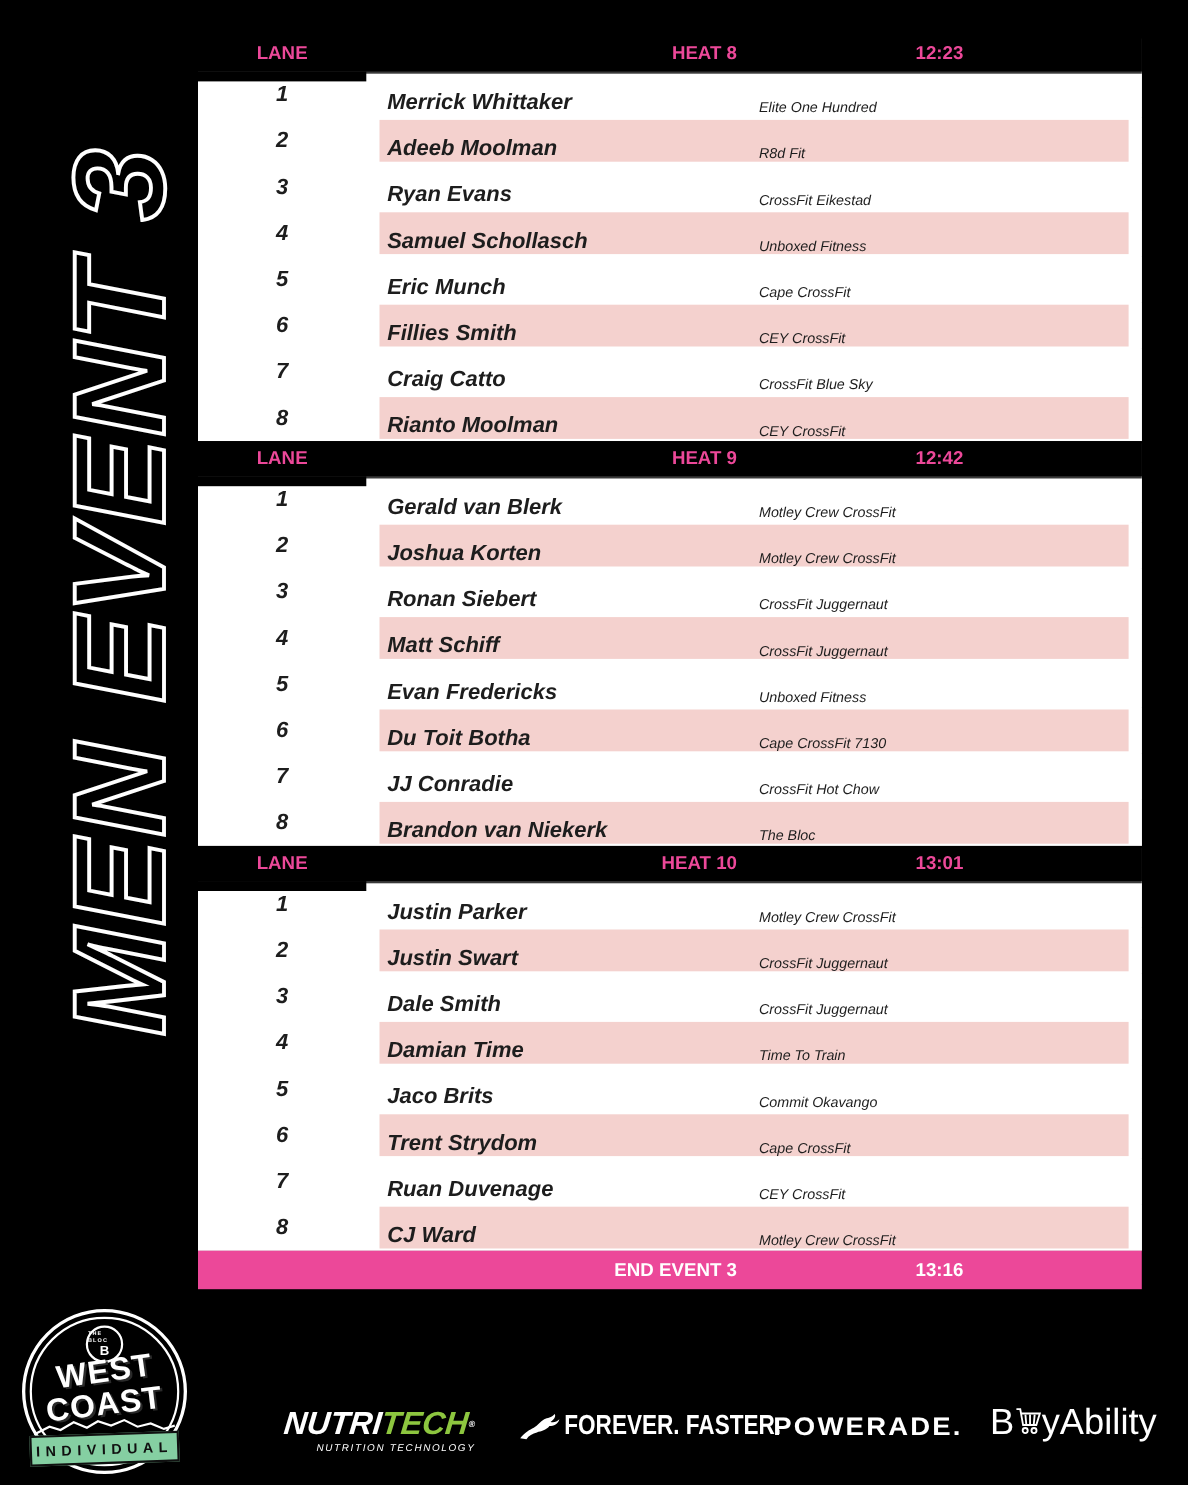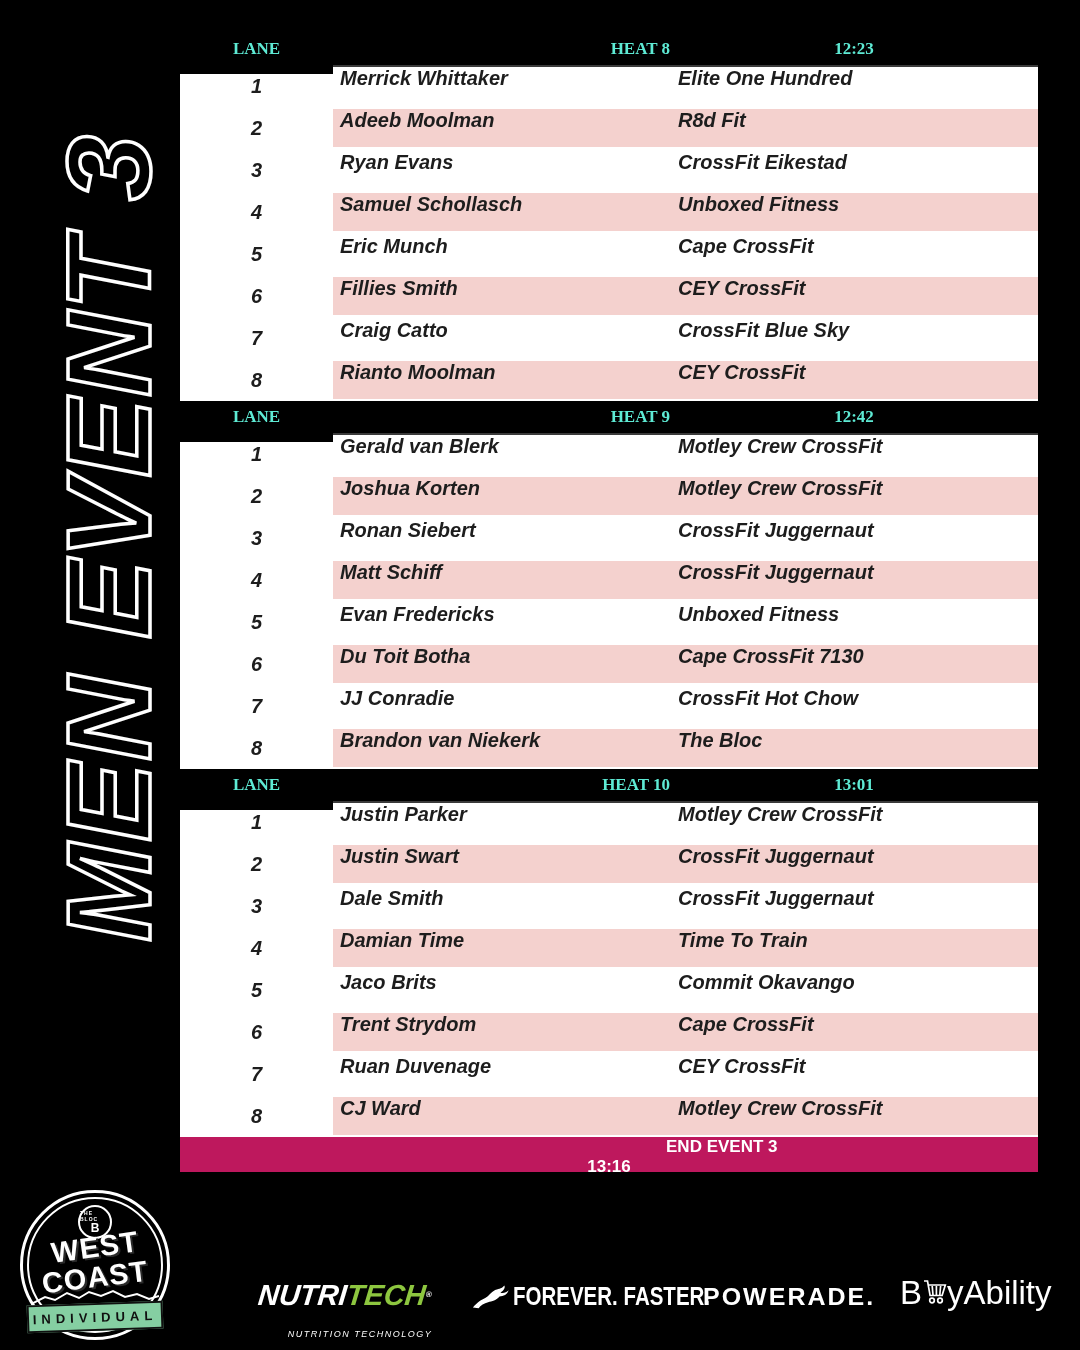--- a/index.html
+++ b/index.html
@@ -10,38 +10,38 @@
   .side-text{
     position:absolute;left:34px;top:942px;width:920px;height:160px;
     transform:rotate(-90deg);transform-origin:0 0;
     font-style:italic;font-weight:700;font-size:118px;line-height:150px;
     letter-spacing:2px;white-space:nowrap;
     color:transparent;-webkit-text-stroke:3.5px #ffffff;
   }
 
   
   .table{position:absolute;left:180px;top:33px;width:858px;background:transparent;}
-  .heat-header{position:relative;height:32px;background:#000;color:#5eead4;display:flex;
-               align-items:center;font-weight:700;font-size:17px;box-shadow:0 2px 0 #3a3a3a;font-family:Liberation Serif, serif;}
+  .heat-header{position:relative;height:32px;background:#000;color:#ec4899;display:flex;
+               align-items:center;font-weight:700;font-size:17px;box-shadow:0 2px 0 #3a3a3a;}
   .lane-col{width:153px;text-align:center;}
   .namehead-col{width:337px;text-align:right;}
   .teamhead-col{flex:1;text-align:center;}
   .lane-tab{position:absolute;left:0;top:32px;width:153px;height:9px;background:#000;z-index:2;}
   .rows{background:#fff;}
   .row{display:flex;height:42px;background:#fff;}
   .cell-lane{width:153px;display:flex;align-items:center;justify-content:center;
              font-weight:700;font-style:italic;font-size:20px;color:#1d1d1d;}
-  .band{flex:1;display:flex;align-items:flex-start;margin:2px 0;background:transparent;}
+  .band{flex:1;display:flex;align-items:flex-end;margin:2px 12px;background:transparent;}
   .row.pink .band{background:var(--pink,#f4d1ce);}
   .cell-name{width:337px;padding-left:7px;box-sizing:border-box;
              font-weight:700;font-style:italic;font-size:20px;color:#1d1d1d;white-space:nowrap;}
   .cell-team{flex:1;padding-left:8px;box-sizing:border-box;
-             font-weight:700;font-style:italic;font-size:20px;color:#1d1d1d;white-space:nowrap;}
-  .end-bar{height:35px;background:#be185d;color:#fff;display:flex;align-items:center;
-           font-weight:700;font-size:17px;flex-direction:column;}
+             font-weight:400;font-style:italic;font-size:13px;color:#1d1d1d;white-space:nowrap;}
+  .end-bar{height:35px;background:#ec4899;color:#fff;display:flex;align-items:center;
+           font-weight:700;font-size:17px;}
 
   
   .badge{position:absolute;left:20px;top:1190px;width:144px;height:144px;border:3px solid #fff;
          border-radius:50%;background:#000;}
   .badge-inner{position:absolute;inset:4px;border:2px solid #fff;border-radius:50%;}
   .badge-emblem{position:absolute;left:50%;top:12px;transform:translateX(-50%);width:30px;height:30px;
                 border:2px solid #fff;border-radius:50%;display:flex;flex-direction:column;
                 align-items:center;justify-content:center;color:#fff;}
   .emblem-arc{font-size:5px;letter-spacing:1px;font-weight:700;line-height:6px;}
   .emblem-mono{font-size:12px;font-weight:700;line-height:12px;}
@@ -56,21 +56,21 @@
                 background:var(--mint,#85cfa2);border:2px solid #101010;
                 display:flex;align-items:center;justify-content:center;
                 color:#101010;font-weight:700;font-size:13px;letter-spacing:5px;
                 transform:rotate(-2deg);}
 
   .nutritech{position:absolute;left:255px;top:1280px;width:180px;text-align:center;}
   .nutritech-main{font-style:italic;font-weight:700;font-size:29px;line-height:30px;color:#fff;
                   transform:skewX(-6deg);white-space:nowrap;}
   .nutritech-main .green{color:var(--green,#8dc63f);}
   .nutritech-reg{font-size:8px;vertical-align:top;}
-  .nutritech-tag{margin-top:19px;font-style:italic;font-size:9px;letter-spacing:1.5px;color:#fff;
+  .nutritech-tag{margin-top:1px;font-style:italic;font-size:9px;letter-spacing:1.5px;color:#fff;
                  padding-left:30px;white-space:nowrap;}
 
   .puma{position:absolute;left:471px;top:1281px;display:flex;align-items:center;color:#fff;}
   .puma-cat{width:38px;height:30px;margin-right:4px;}
   .puma-text{font-weight:700;font-size:25px;letter-spacing:0px;white-space:nowrap;
              transform:scaleX(0.82);transform-origin:left center;}
 
   .powerade{position:absolute;left:703px;top:1284px;color:#fff;font-weight:700;font-size:25px;
             letter-spacing:2px;white-space:nowrap;transform:scaleY(0.92);transform-origin:left top;}
 

